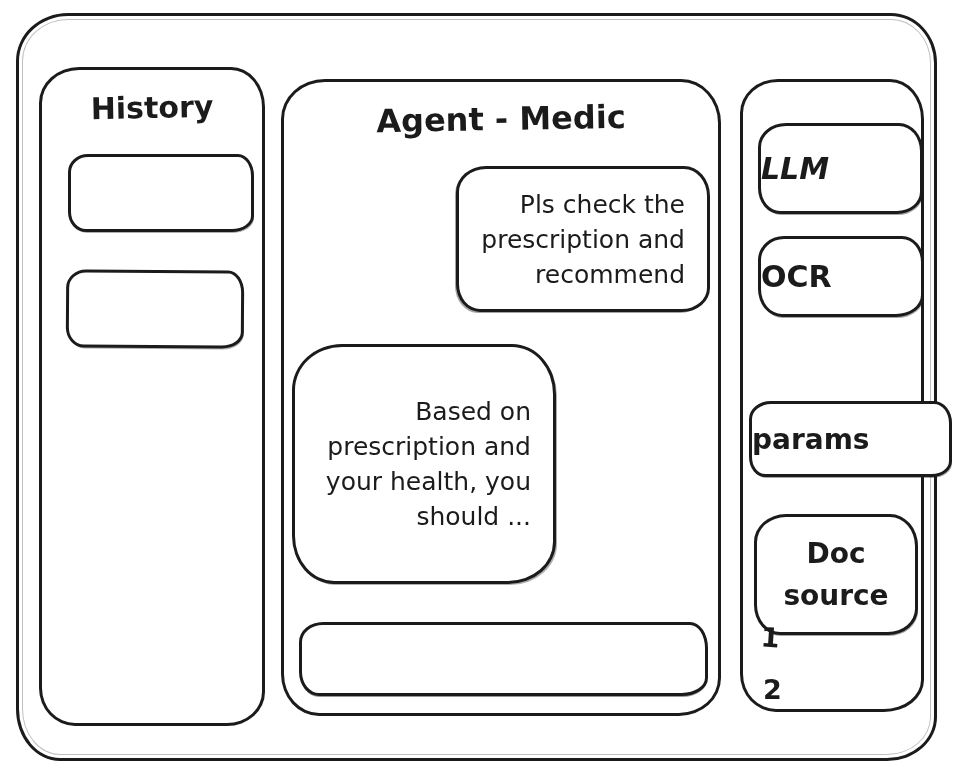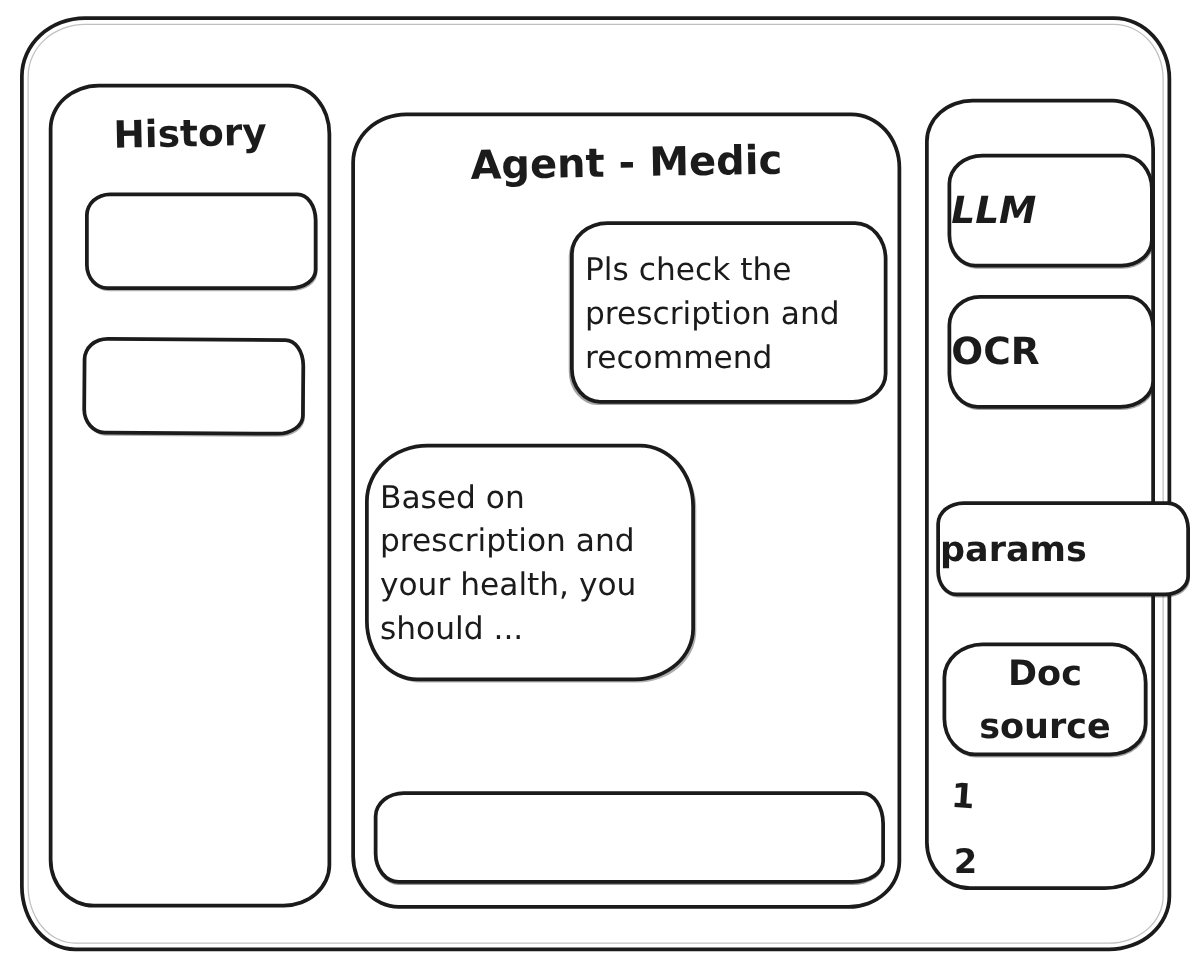--- a/index.html
+++ b/index.html
@@ -52,30 +52,30 @@
   }
   .chat-title{
     position:absolute;left:0;top:18px;width:100%;
     text-align:center;font-size:32px;font-weight:600;
     transform:rotate(-1deg);
   }
   .bubble{
     position:absolute;background:var(--paper);
     border:3px solid var(--ink);box-sizing:border-box;
     display:flex;align-items:center;justify-content:center;
-    text-align:left;font-size:25px;font-weight:500;line-height:1.4;
-    padding:8px 9px;
+    text-align:right;font-size:25px;font-weight:500;line-height:1.4;
+    padding:8px 22px;
   }
   .bubble-user{
     left:172px;top:84px;width:254px;height:146px;
     border-radius:30px 26px 28px 24px / 26px 30px 24px 28px;
     box-shadow:-2px 2px 0 -1px rgba(27,27,27,.4);
   }
   .bubble-assistant{
-    left:8px;top:262px;width:264px;height:190px;
+    left:8px;top:262px;width:264px;height:240px;
     border-radius:50px 44px 48px 42px / 46px 50px 42px 48px;
     box-shadow:2px 2px 0 -1px rgba(27,27,27,.35);
   }
   .chat-input{
     position:absolute;left:15px;top:540px;width:409px;height:74px;
     background:var(--paper);
     border:3px solid var(--ink);box-sizing:border-box;
     border-radius:24px 18px 26px 20px / 20px 26px 18px 24px;
     box-shadow:0 2px 0 -1px rgba(27,27,27,.45);
   }
@@ -89,31 +89,31 @@
     display:flex;align-items:center;justify-content:flex-start;
     text-align:center;font-weight:600;color:var(--ink);
     box-shadow:1px 2px 0 -1px rgba(27,27,27,.4);
   }
   .tool-llm{
     left:15px;top:41px;width:165px;height:91px;
     border-radius:28px 24px 26px 22px / 24px 28px 22px 26px;
     font-size:30px;font-style:italic;
   }
   .tool-ocr{
-    left:15px;top:154px;width:166px;height:91px;
+    left:15px;top:154px;width:166px;height:81px;
     border-radius:26px 22px 28px 24px / 24px 26px 22px 28px;
     font-size:30px;
   }
   .tool-params{
     left:6px;top:319px;width:203px;height:76px;
     border-radius:22px 18px 20px 16px / 18px 22px 16px 20px;
     font-size:28px;
   }
   .tool-doc{
-    left:11px;top:432px;width:164px;height:91px;
+    left:11px;top:432px;width:164px;height:121px;
     border-radius:32px 28px 30px 26px / 28px 32px 26px 30px;
     font-size:28px;line-height:1.5;
   }
   .doc-num{
     position:absolute;font-size:27px;font-weight:600;
   }
   .doc-num-1{left:18px;top:540px;transform:rotate(4deg);}
   .doc-num-2{left:20px;top:592px;}
 </style>
 </head>
@@ -122,21 +122,21 @@
 <div class="canvas">
 
   <div class="sk window">
 
     <div class="sk panel-history" style="left:20px;top:51px;">
       <div class="history-title">History</div>
       <div class="history-item hist1"></div>
       <div class="history-item hist2"></div>
     </div>
 
-    <div class="sk panel-chat" style="left:262px;top:74px;">
+    <div class="sk panel-chat" style="left:262px;top:63px;">
       <div class="chat-title">Agent - Medic</div>
 
       <div class="bubble bubble-user">
         <span>Pls check the prescription and recommend</span>
       </div>
 
       <div class="bubble bubble-assistant">
         <span>Based on prescription and your health, you should ...</span>
       </div>
 

